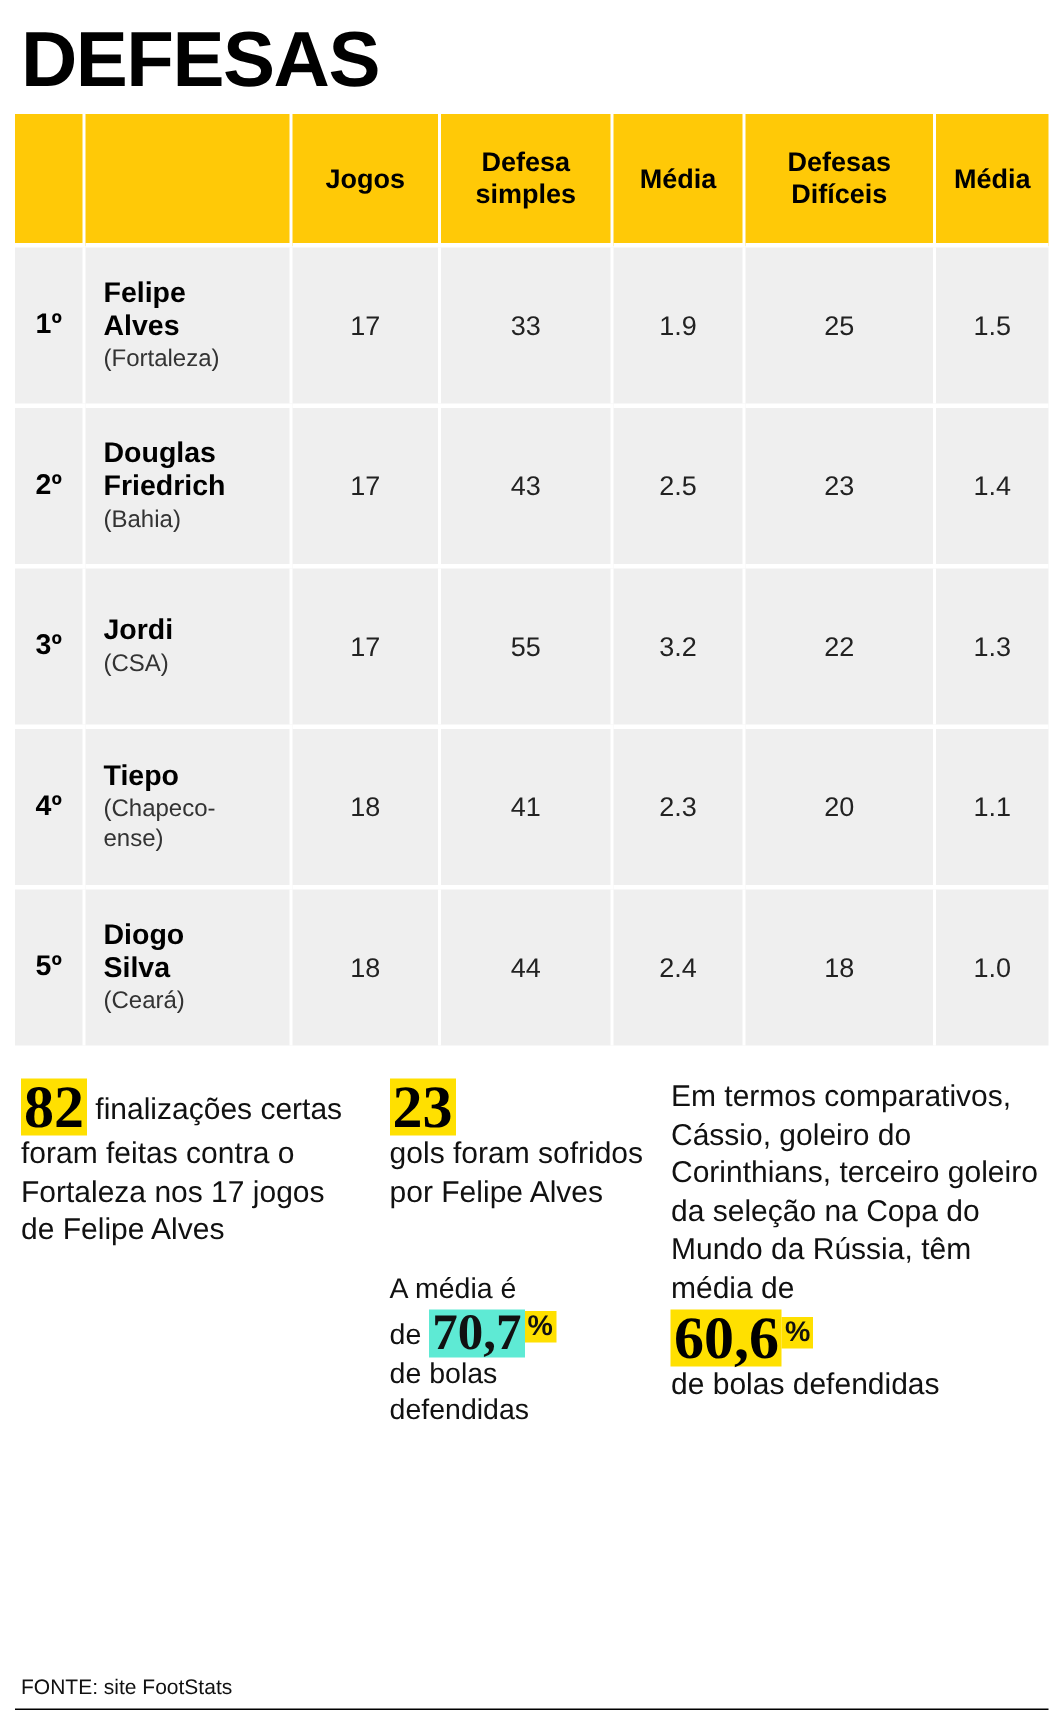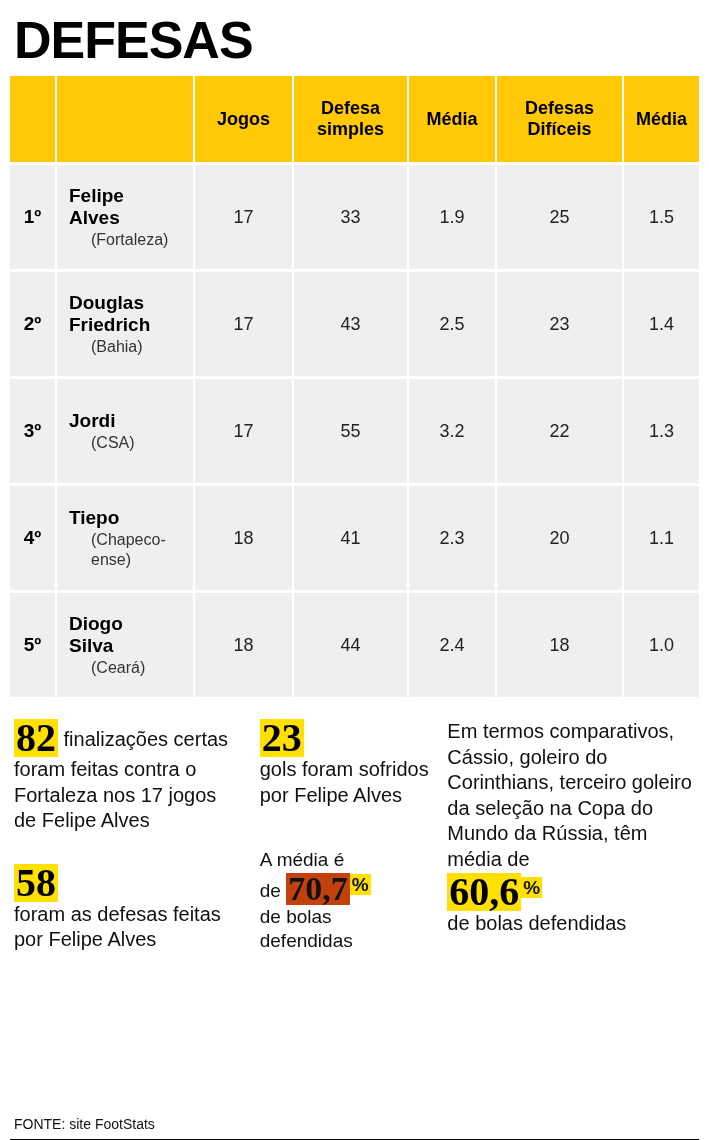--- a/index.html
+++ b/index.html
@@ -86,21 +86,20 @@
     font-size: 19px;
     line-height: 1.15;
     color: #000;
   }
   .pclub {
     font-weight: normal;
     font-size: 16px;
     line-height: 1.15;
     color: #333;
     margin-top: 2px;
-    margin-left: 22px;
   }
   
   .facts {
     position: relative;
     margin-top: 22px;
     width: 689px;
     display: flex;
     gap: 16px;
   }
   .col {
@@ -122,21 +121,21 @@
     color: #000;
     background: #FFE000;
     padding: 0 2px;
     display: inline-block;
     vertical-align: -5px;
   }
   .bignum-sm {
     font-family: "Liberation Serif", serif;
     font-size: 34px;
     font-weight: bold;
-    background: #c2410c;
+    background: #5eead4;
     padding: 0 2px;
     display: inline-block;
     vertical-align: -3px;
     line-height: 0.95;
   }
   .pct {
     font-size: 19px;
     font-weight: bold;
     vertical-align: 6px;
   }
@@ -266,21 +265,20 @@
         <td>18</td>
         <td>1.0</td>
       </tr>
     </tbody>
   </table>
 
   <div class="facts">
 
     <div class="col col1">
       <p class="factp f1"><span class="bignum">82</span><span> finalizações certas foram feitas contra o Fortaleza nos 17 jogos de Felipe Alves</span></p>
-      <p class="factp"><span class="bignum">58</span><br><span>foram as defesas feitas por Felipe Alves</span></p>
     </div>
 
     <div class="col col2">
       <p class="factp f1"><span class="bignum">23</span><br><span>gols foram sofridos por Felipe Alves</span></p>
       <p class="factp small"><span>A média é</span><br><span>de </span><span class="bignum-sm">70,7</span><span class="hl pct">%</span><br><span>de bolas</span><br><span>defendidas</span></p>
     </div>
 
     <div class="col col3">
       <p class="factp"><span>Em termos comparativos, Cássio, goleiro do Corinthians, terceiro goleiro da seleção na Copa do Mundo da Rússia, têm média de</span><br><span class="bignum">60,6</span><span class="hl pct">%</span><br><span>de bolas defendidas</span></p>
     </div>

